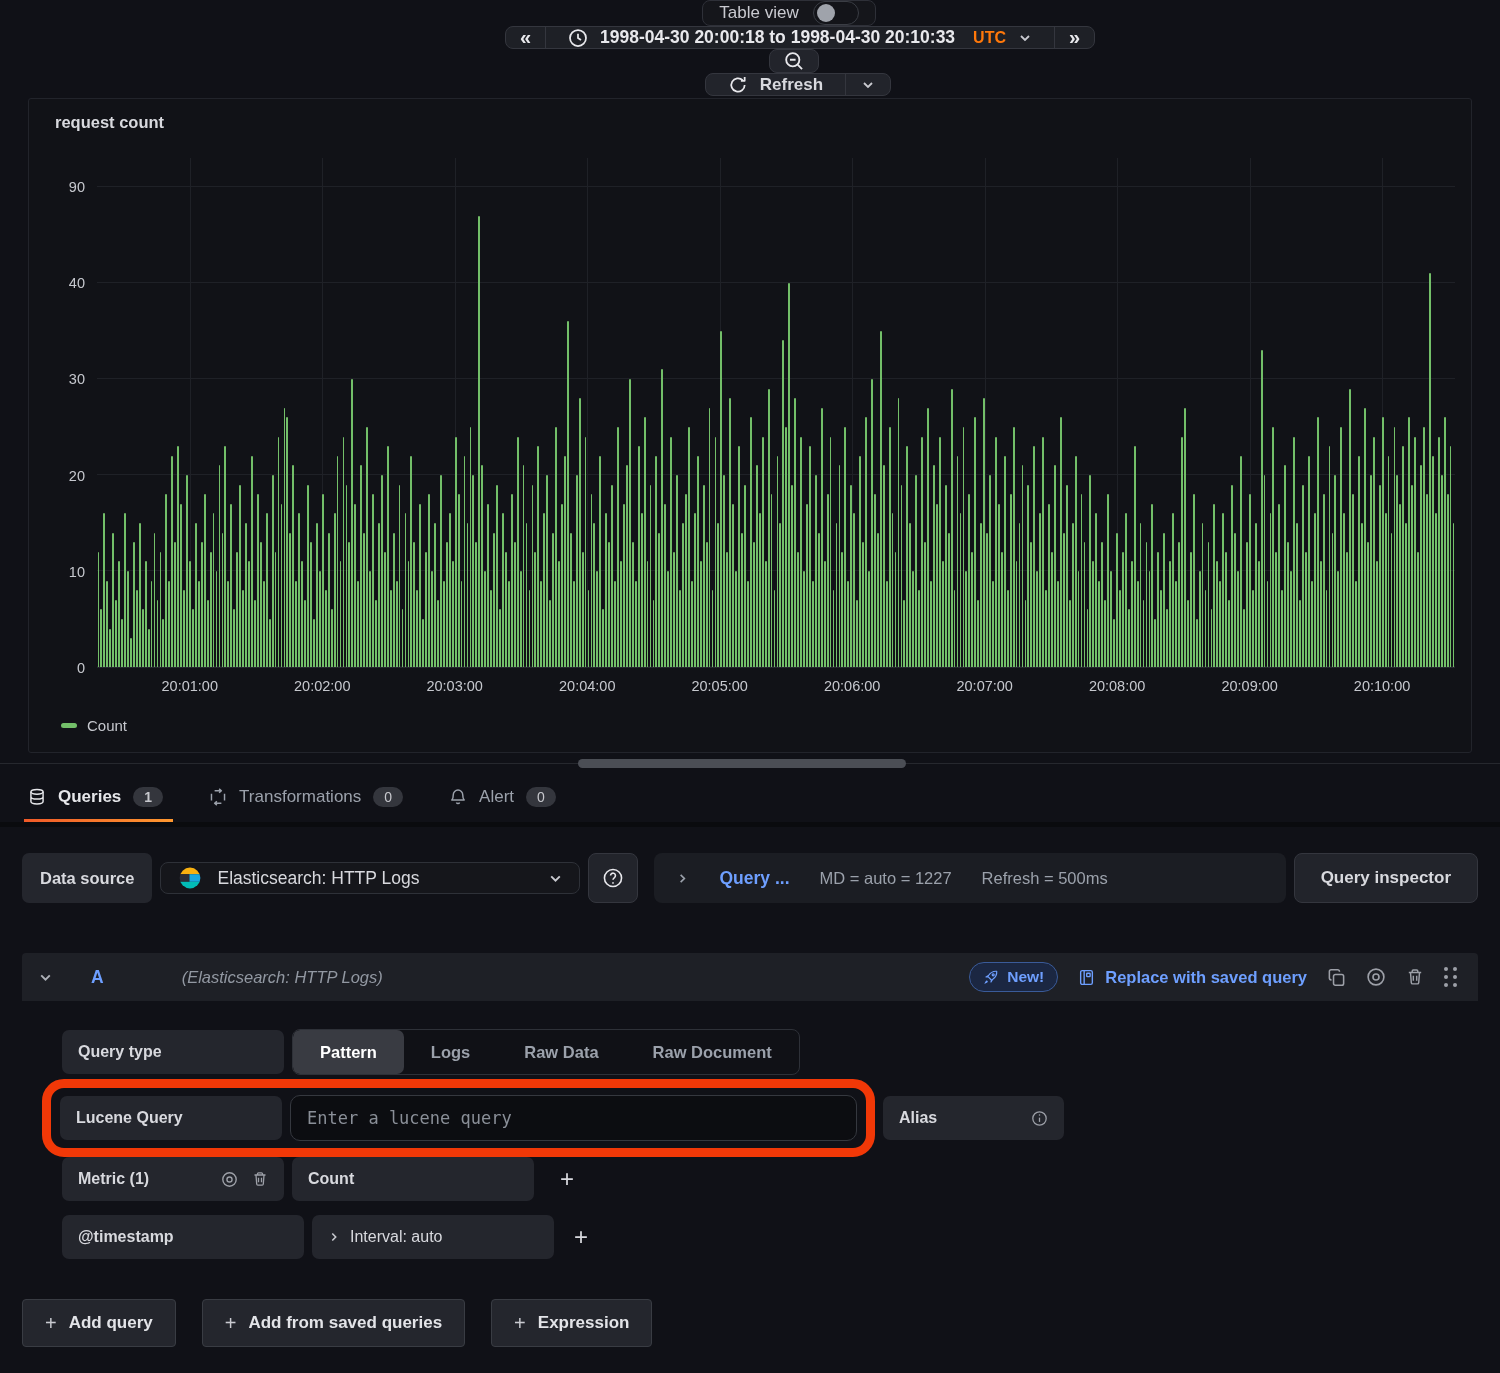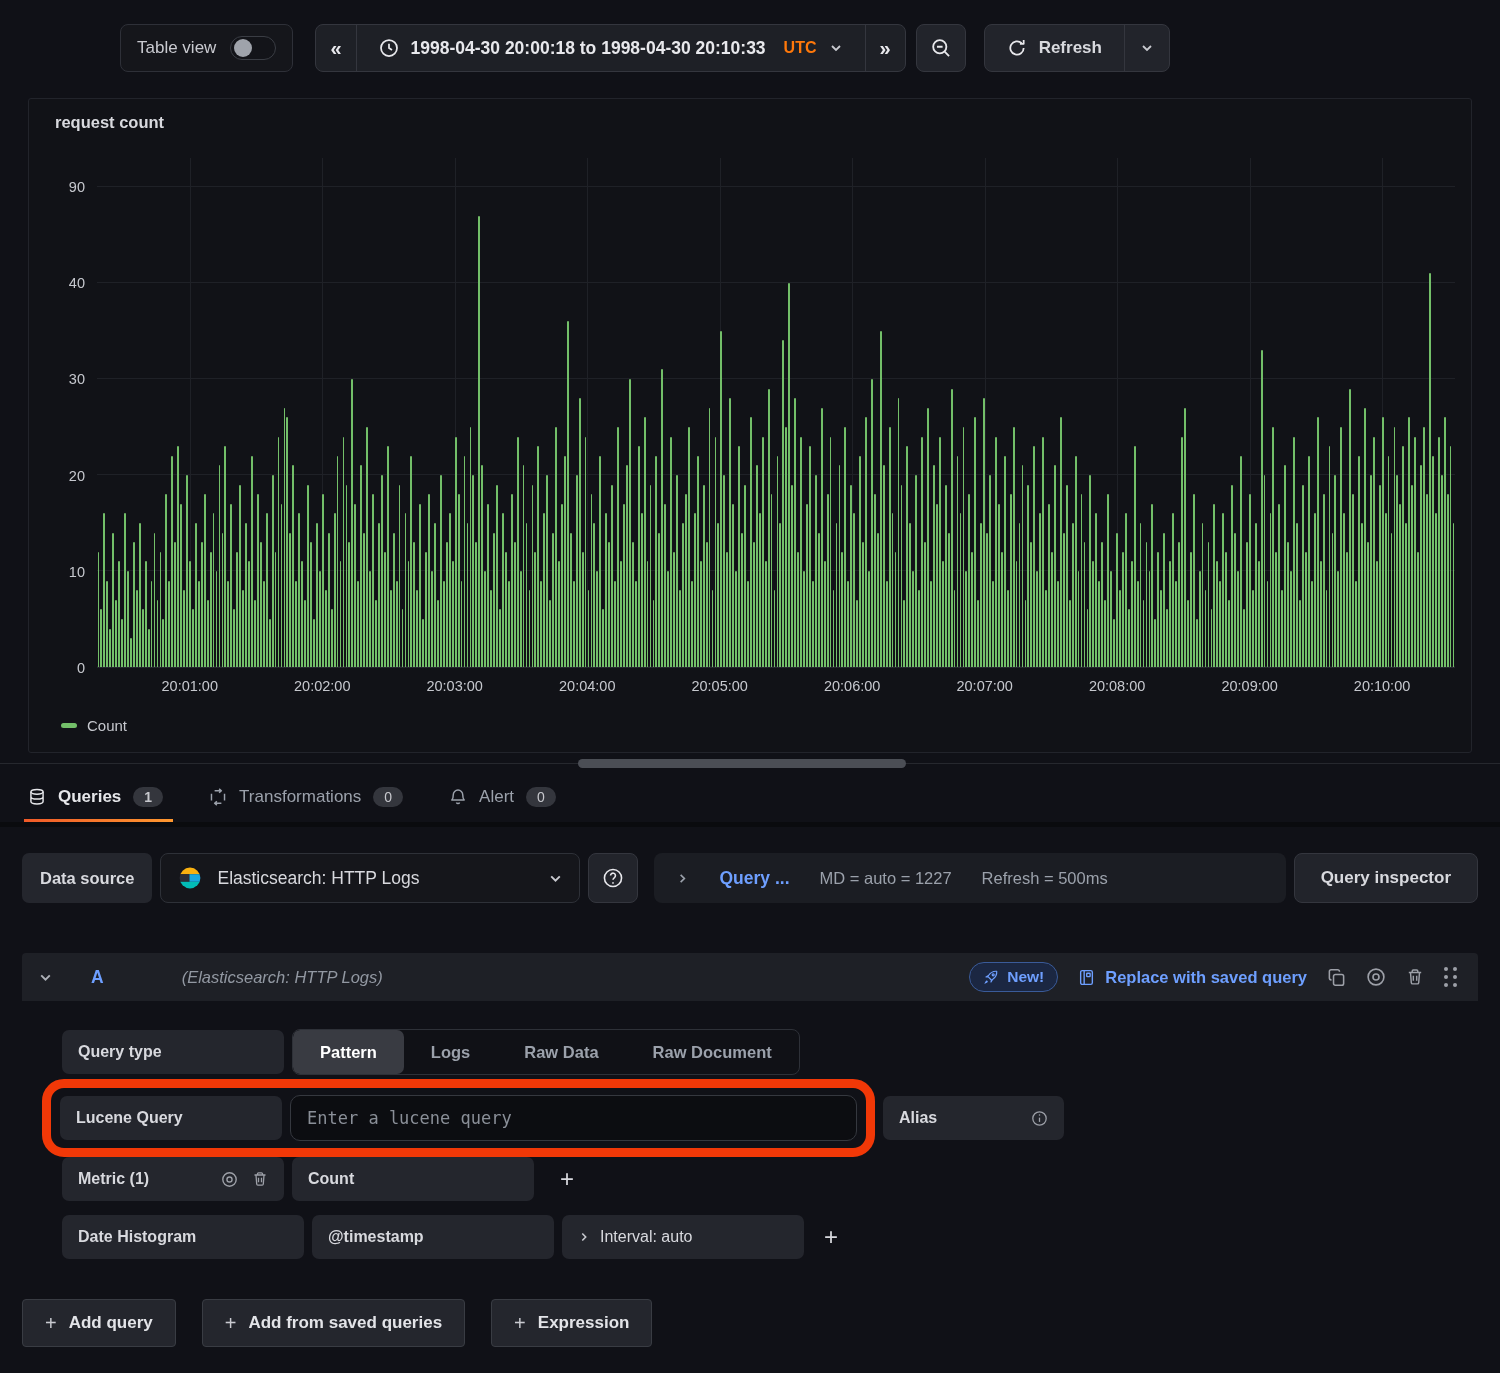--- a/index.html
+++ b/index.html
@@ -1,20 +1,20 @@
 <!DOCTYPE html>
 <html><head>
 <meta charset="utf-8">
 <style>
   * { margin:0; padding:0; box-sizing:border-box; }
   html,body { width:1500px; height:1373px; background:#101117; overflow:hidden;
     font-family:"Liberation Sans", sans-serif; color:#d8d9de; }
 
   
-  .toolbar { display:flex; align-items:center; height:96px; padding:0 14px 0 120px; }
+  .toolbar { display:flex; align-items:center; height:96px; padding:0 14px 0 92px;flex-direction:column; }
   .btn { display:flex; align-items:center; background:#22242b; border:1px solid #34363e;
     border-radius:8px; height:48px; color:#d8d9de; font-size:17px; cursor:pointer; }
   .tableview { padding:0 16px; gap:14px; background:#15161b; border-color:#2e3038; color:#c9cad0; }
   .toggle { width:46px; height:24px; background:#131419; border:1px solid #3a3d44; border-radius:14px; position:relative; }
   .toggle .knob { position:absolute; left:3px; top:2px; width:18px; height:18px; border-radius:50%; background:#9fa3ab; }
   .timepicker { display:flex; margin-left:22px; border:1px solid #34363e; border-radius:8px; overflow:hidden; background:#1e2026; height:48px; }
   .seg { display:flex; align-items:center; justify-content:center; padding:0 14px; border-right:1px solid #34363e; color:#e8e8ec; font-size:20px; font-weight:700; cursor:pointer; }
   .seg:last-child { border-right:none; }
   .timerange { gap:12px; font-size:17.5px; font-weight:700; padding:0 22px; }
   .timerange .utc { color:#ff780a; font-size:16px; margin-left:6px; }
@@ -52,21 +52,21 @@
   .tab .cnt { background:#34363d; color:#c7c8cd; border-radius:12px; font-size:14px; padding:2px 11px; }
   .tab.active { color:#e6e7ea; font-weight:700; }
   .tab.active::after { content:""; position:absolute; left:-4px; right:-10px; bottom:0; height:3px;
     background:linear-gradient(90deg,#f05a28,#ff9830); }
 
   
   .content { padding:26px 22px 0 22px; }
   .row { display:flex; align-items:center; gap:8px; }
   .labelbox { background:#24262d; border-radius:7px; height:50px; display:flex; align-items:center;
     padding:0 18px; font-size:16.5px; font-weight:700; color:#d8d9de; white-space:nowrap; }
-  .dsselect { display:flex; align-items:center; gap:14px; width:420px; height:50px; background:#15161b;
+  .dsselect { display:flex; align-items:center; gap:14px; width:420px; height:32px; background:#15161b;
     border:1px solid #2e3138; border-radius:8px; padding:0 16px; cursor:pointer; font-size:17.5px; }
   .dsselect .caret { margin-left:auto; }
   .helpbtn { width:50px; height:50px; justify-content:center; }
   .qopts { display:flex; align-items:center; gap:30px; background:#1b1d23; border-radius:8px; height:50px;
     padding:0 22px; margin-left:8px; flex:1; cursor:pointer; }
   .qopts .qlabel { color:#6e9fff; font-size:17.5px; font-weight:700; }
   .qopts .meta { color:#9ba1ab; font-size:16.5px; }
   .inspector { padding:0 26px; justify-content:center; font-weight:700; height:50px; }
 
   .qheader { display:flex; align-items:center; margin-top:50px; background:#1e2026; border-radius:4px 4px 0 0;
@@ -840,23 +840,20 @@
         </span>
       </div>
       <div class="segbox">
         <span>Count</span>
       </div>
       <span class="plusbtn">+</span>
     </div>
 
     <div class="erow">
       <div class="segbox">
-        <span>Date Histogram</span>
-      </div>
-      <div class="segbox">
         <span>@timestamp</span>
       </div>
       <div class="segbox">
         <svg class="ic" width="12" height="12" viewBox="0 0 14 14" fill="none" stroke="#c9cad0" stroke-width="1.8">
             <path d="M5 3l4 4-4 4"></path>
           </svg>
         <span style="font-weight:400;">Interval: auto</span>
       </div>
       <span class="plusbtn" style="margin-left:12px;">+</span>
     </div>

